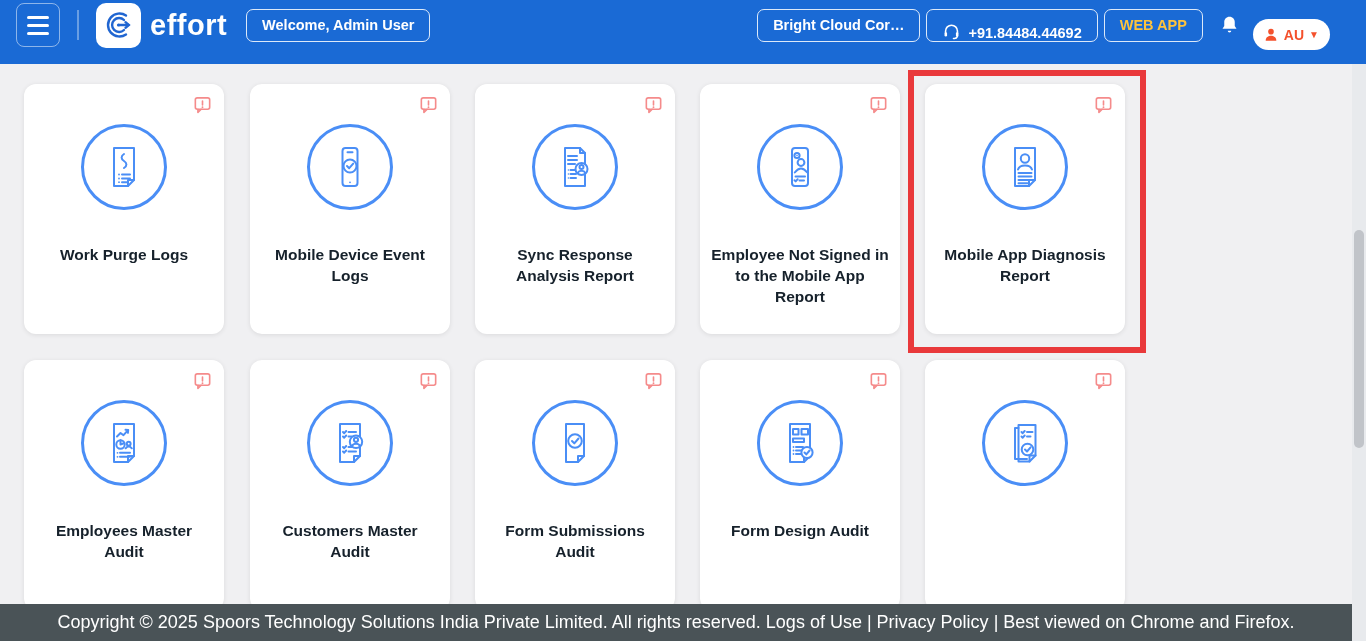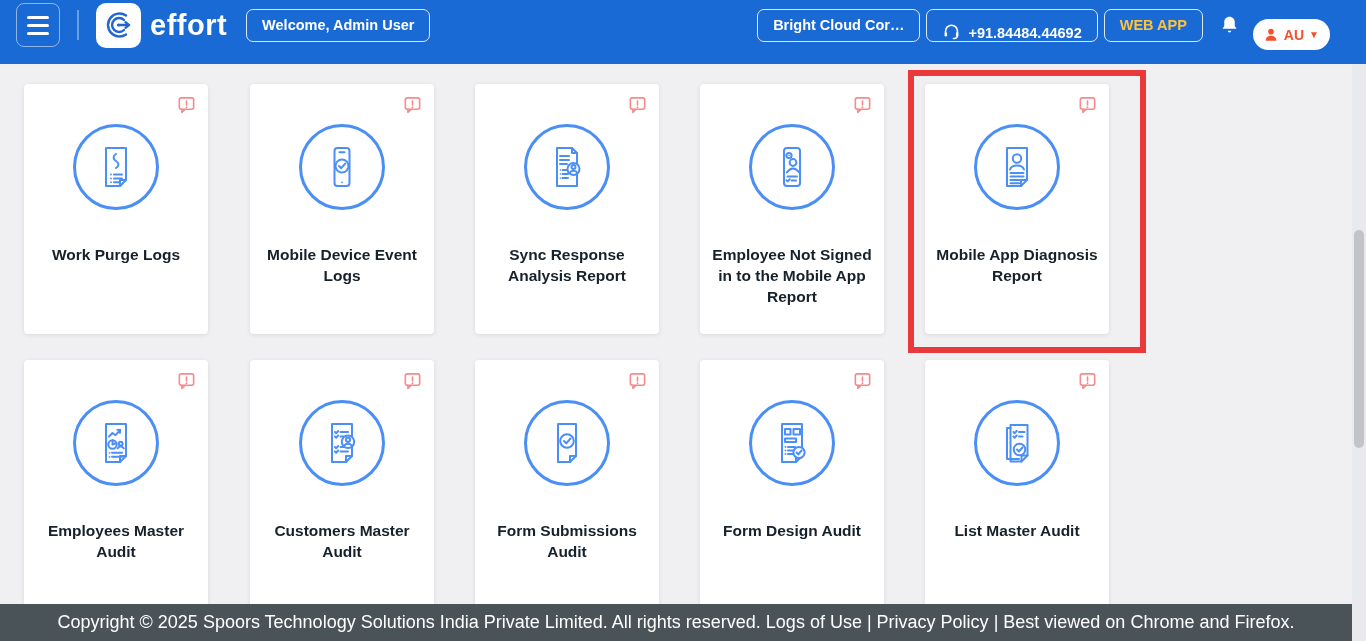--- a/index.html
+++ b/index.html
@@ -44,21 +44,21 @@
     display:flex; align-items:center; gap:5px; padding:0 11px 0 10px; cursor:pointer;
     font-family:inherit;
     margin-top:19px;
   }
   .user-pill .initials { color:#f4512c; font-size:14px; font-weight:700; }
   .user-pill .caret { color:#f4512c; font-size:10px; }
 
   
   .main { position:absolute; top:64px; left:0; width:1352px; height:577px; }
   .card {
-    position:absolute; width:184px; height:250px; background:#fff; border-radius:4px;
+    position:absolute; width:200px; height:250px; background:#fff; border-radius:12px;
     box-shadow:0 1px 5px rgba(0,0,0,.09); cursor:pointer;
   }
   .alert-bubble { position:absolute; top:10px; right:11px; width:21px; height:21px; }
   .icon-circle {
     width:86px; height:86px; border:3px solid #4a8ef6; border-radius:50%;
     margin:40px auto 0; display:flex; align-items:center; justify-content:center;
   }
   .glyph { width:48px; height:48px; stroke:#4a8ef6; fill:none; stroke-width:2; stroke-linecap:round; stroke-linejoin:round; }
   .card-label {
     position:absolute; top:160px; left:0; width:100%; padding:0 11px;
@@ -386,21 +386,20 @@
       <span class="alert-bubble">
         <svg viewBox="0 0 22 22" width="21" height="21" fill="none" stroke="#f58b8b" stroke-width="1.7" stroke-linecap="round" stroke-linejoin="round">
           <use href="#i-alert-bubble"></use>
         </svg>
       </span>
       <div class="icon-circle">
         <svg class="glyph">
           <use href="#i-list-master-audit"></use>
         </svg>
       </div>
-      <div class="card-label">List Master Audit</div>
     </div>
   </main>
 
 <footer class="footer">
   <span>Copyright © 2025 Spoors Technology Solutions India Private Limited. All rights reserved.</span>
   <a>Logs of Use</a>
   <span>|</span>
   <a>Privacy Policy</a>
   <span>|</span>
   <span>Best viewed on Chrome and Firefox.</span>

